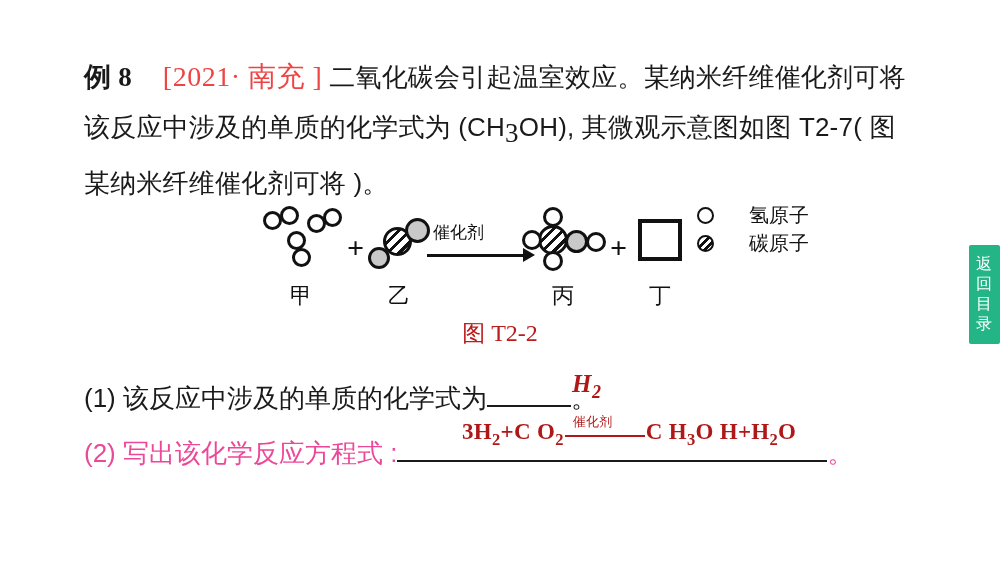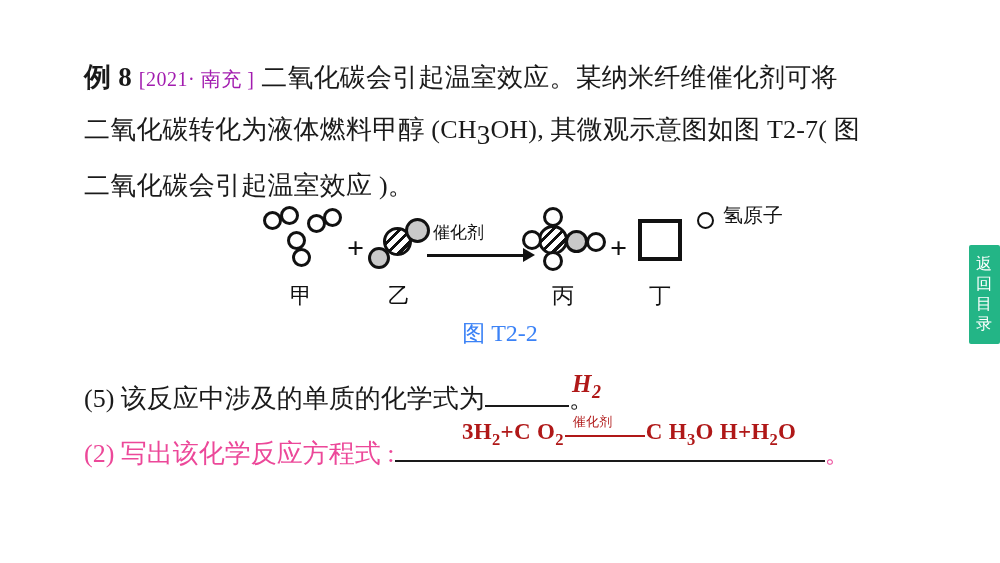--- a/index.html
+++ b/index.html
@@ -23,25 +23,26 @@
     color: #1a1a1a;
     white-space: nowrap;
     letter-spacing: 0.2px;
   }
   .ex-label {
     font-weight: bold;
     font-size: 27px;
     font-family: "Liberation Serif", serif;
   }
   .src-tag {
-    color: #a21caf;
-    font-size: 20px;
+    color: #ef4444;
+    font-size: 28px;
     letter-spacing: 0.5px;
-  }
-  .cn { font-family: Liberation Serif, serif; font-size: 26px; }
+    margin-left: 24px;
+  }
+  .cn { font-family: Liberation Sans, sans-serif; font-size: 26px; }
   .sub { font-size: 0.66em; vertical-align: sub; }
   .rom { font-family: "Liberation Serif", serif; font-size: 27px; }
 
   
   .diagram {
     position: absolute;
     left: 255px; top: 205px;
     width: 470px; height: 110px;
   }
   .mol-row {
@@ -107,23 +108,24 @@
   }
 
   
   .legend {
     position: absolute;
     left: 697px; top: 202px;
     width: 130px;
   }
   .legend-item {
     display: flex;
-    align-items: flex-end;
+    align-items: center;
     height: 27px;
     margin-bottom: 1px;
+    gap: 26px;
   }
   .legend-swatch {
     width: 17px; height: 17px;
     border-radius: 50%;
     border: 2.5px solid #111;
     margin-right: 9px;
     flex: 0 0 auto;
     background: #fff;
   }
   .legend-swatch.o { background: #c9c9c9; }
@@ -139,21 +141,21 @@
     color: #111;
     white-space: nowrap;
   }
 
   
   .fig-caption {
     position: absolute;
     left: 0; top: 318px; width: 1000px;
     text-align: center;
     font-size: 24px;
-    color: #3b82f6;
+    color: #b91c1c;
   }
   .fig-caption .cnc {
     font-family: "DejaVu Sans", "Liberation Sans", sans-serif;
     font-size: 23px;
   }
 
   
   .q1 {
     position: absolute;
     left: 84px; top: 381px;
@@ -242,24 +244,24 @@
 </head>
 <body>
 
 <div class="stem">
   <div class="stem-line">
     <span class="ex-label">例 8</span>
     <span class="src-tag">[2021· 南充 ]</span>
     <span class="cn">二氧化碳会引起温室效应。某纳米纤维催化剂可将</span>
   </div>
   <div class="stem-line">
-    <span class="cn">二氧化碳转化为液体燃料甲醇 (CH</span><span class="rom sub">3</span><span class="cn">OH), 其微观示意图如图 T2-7( 图</span>
+    <span class="cn">该反应中涉及的单质的化学式为 (CH</span><span class="rom sub">3</span><span class="cn">OH), 其微观示意图如图 T2-7( 图</span>
   </div>
   <div class="stem-line">
-    <span class="cn">二氧化碳会引起温室效应 )。</span>
+    <span class="cn">某纳米纤维催化剂可将 )。</span>
   </div>
 </div>
 
 <div class="diagram">
 
   <div class="mol-row">
     <div class="atom" style="left:8px;  top:6px;  width:19px; height:19px;"></div>
     <div class="atom" style="left:25px; top:1px;  width:19px; height:19px;"></div>
     <div class="atom" style="left:52px; top:9px;  width:19px; height:19px;"></div>
     <div class="atom" style="left:68px; top:3px;  width:19px; height:19px;"></div>
@@ -298,29 +300,33 @@
   <div class="mol-name" style="left:124px; top:76px; width:40px;">乙</div>
   <div class="mol-name" style="left:288px; top:76px; width:40px;">丙</div>
   <div class="mol-name" style="left:385px; top:76px; width:40px;">丁</div>
 </div>
 
 <div class="legend">
   <div class="legend-item">
     <span class="legend-swatch"></span>
     <span class="legend-label">氢原子</span>
   </div>
+  <div class="legend-item">
+    <span class="legend-swatch c"></span>
+    <span class="legend-label">碳原子</span>
+  </div>
 </div>
 
 <div class="fig-caption">
   <span class="cnc">图</span>
   <span>T2-2</span>
 </div>
 
 <div class="q1">
-  <span class="cn">(5) 该反应中涉及的单质的化学式为</span><span class="blank-line blank-short"></span><span class="cn">。</span>
+  <span class="cn">(1) 该反应中涉及的单质的化学式为</span><span class="blank-line blank-short"></span><span class="cn">。</span>
 </div>
 <div class="ans-red ans-h2"><span>H</span><span class="eq-sub">2</span></div>
 
 <div class="q2">
   <span class="cn">(2) 写出该化学反应方程式 :</span><span class="blank-line blank-long"></span><span class="cn">。</span>
 </div>
 
 <div class="ans-red ans-eq">
   <span>3H</span><span class="eq-sub">2</span><span>+C O</span><span class="eq-sub">2</span><span class="eq-cat"><span class="eq-cat-label">催化剂</span><span class="eq-cat-bar"></span></span><span>C H</span><span class="eq-sub">3</span><span>O H</span><span>+H</span><span class="eq-sub">2</span><span>O</span>
 </div>

